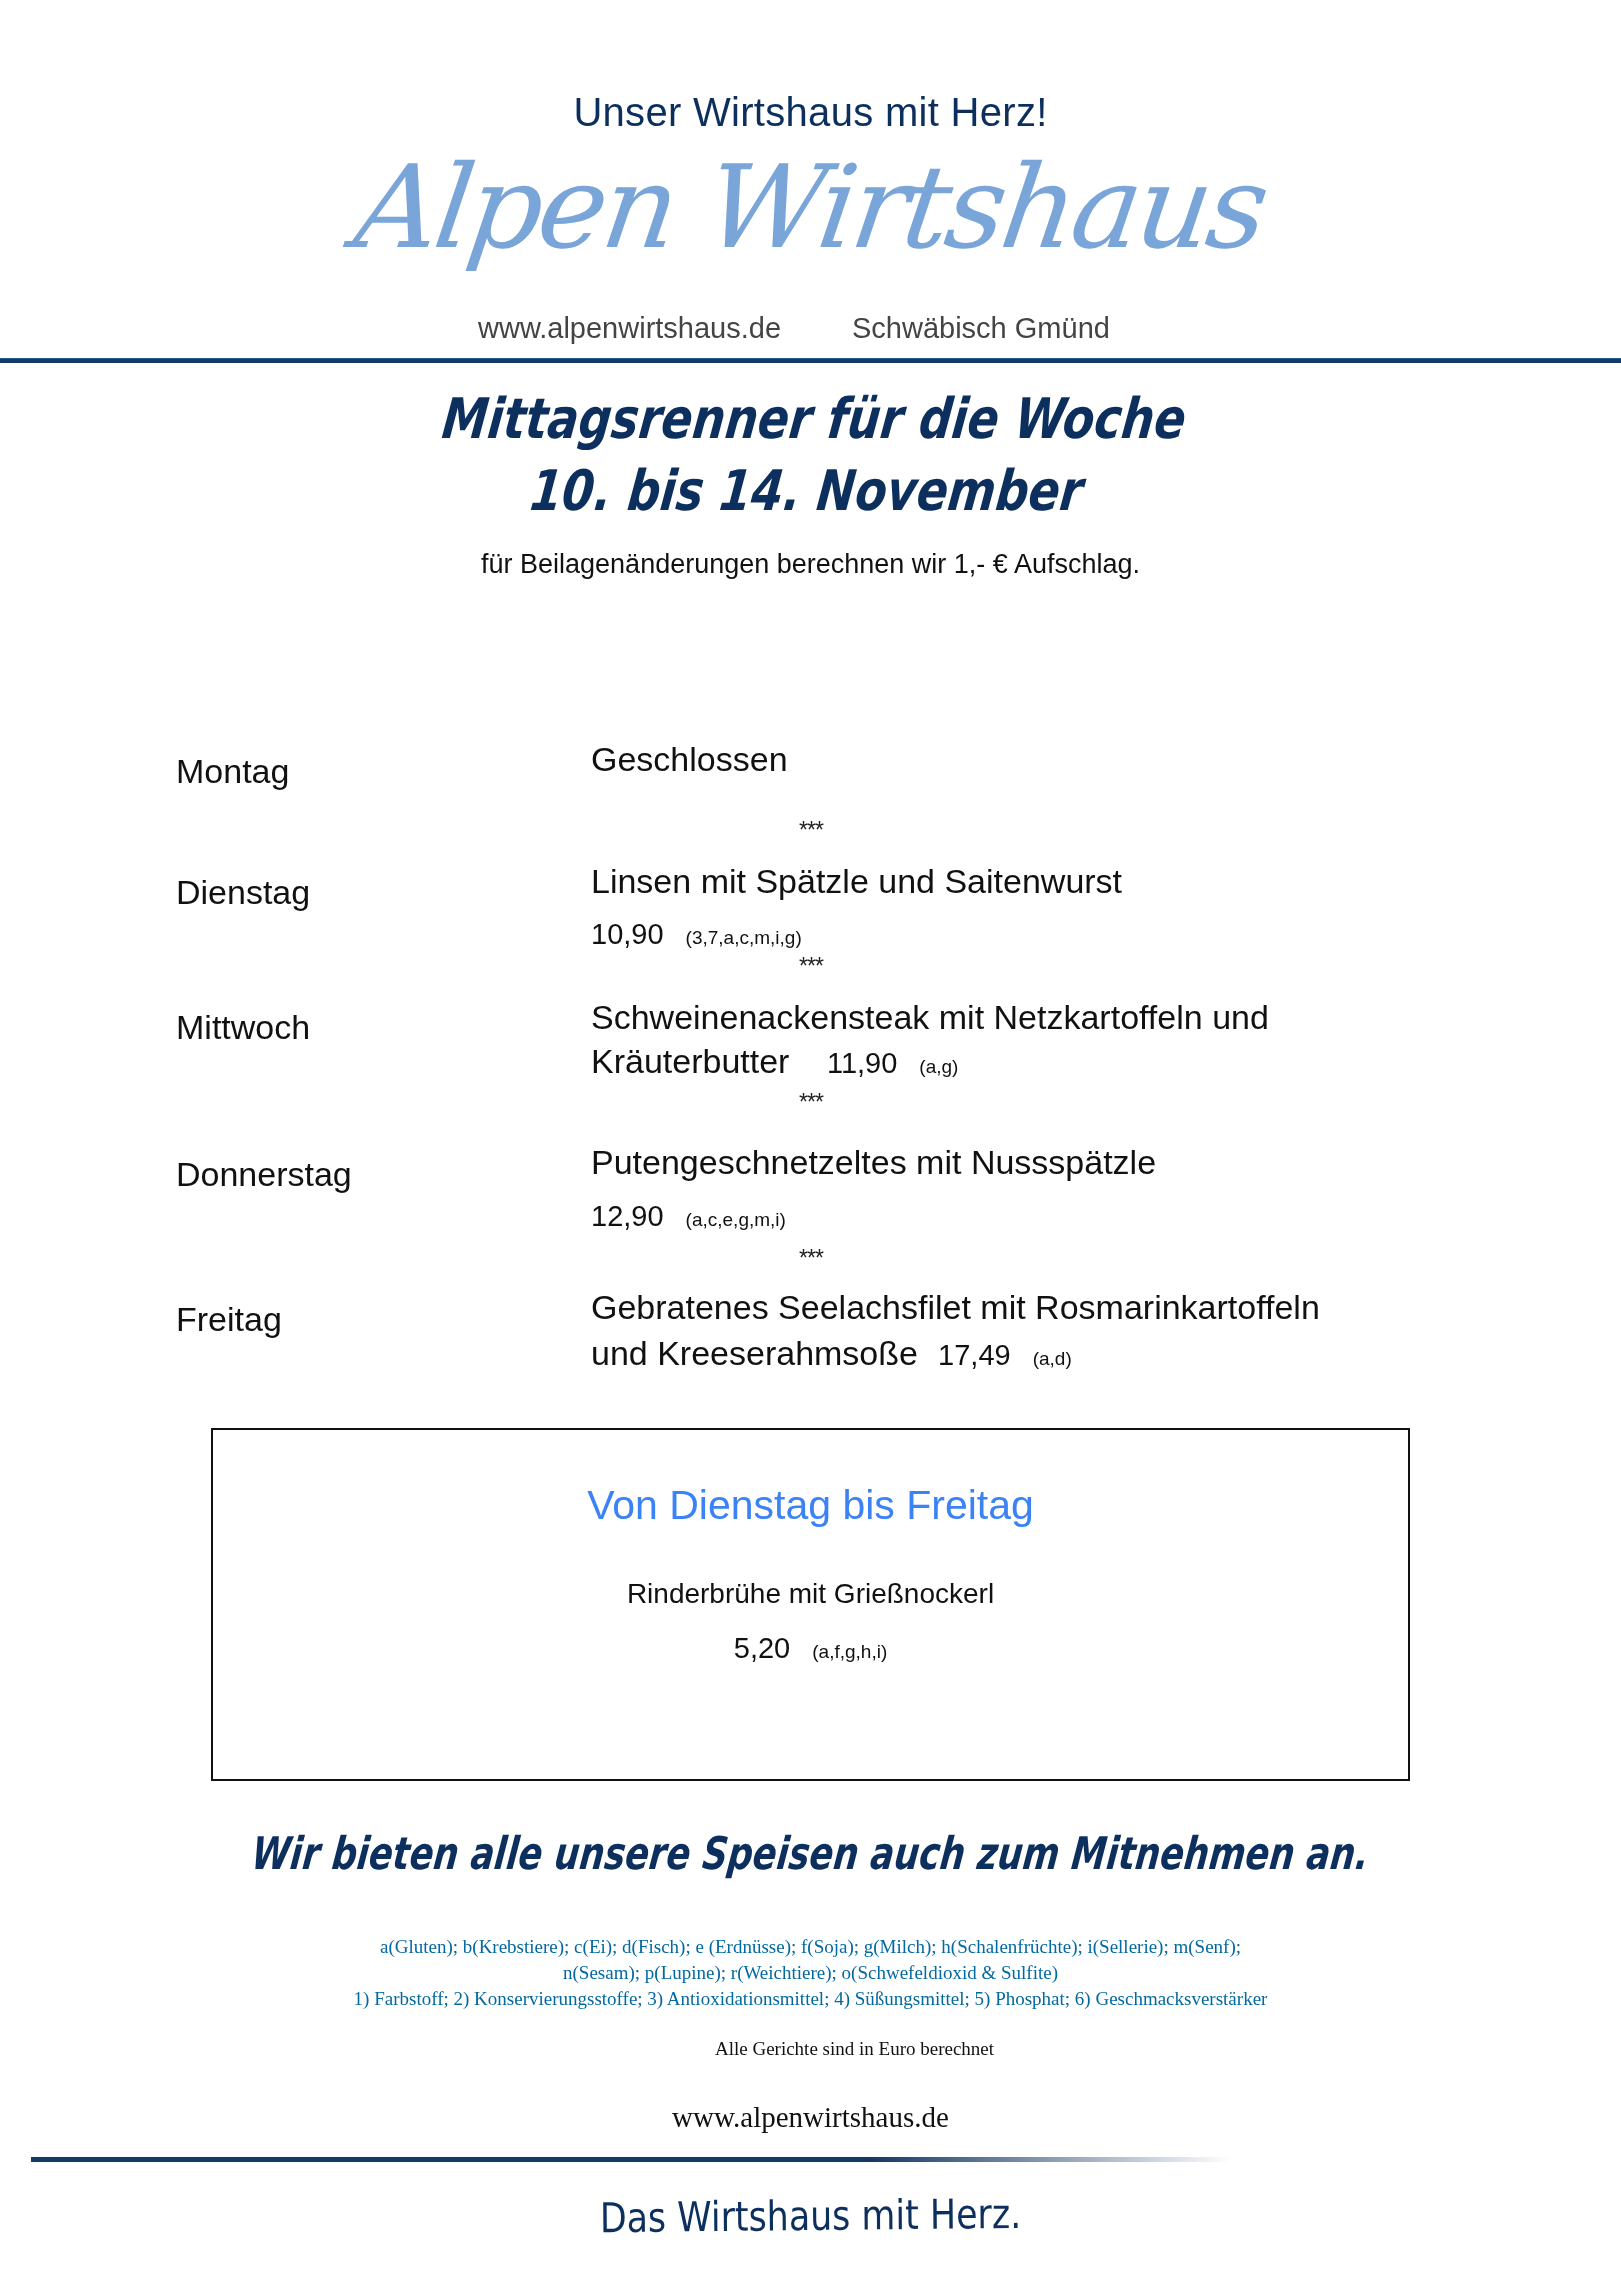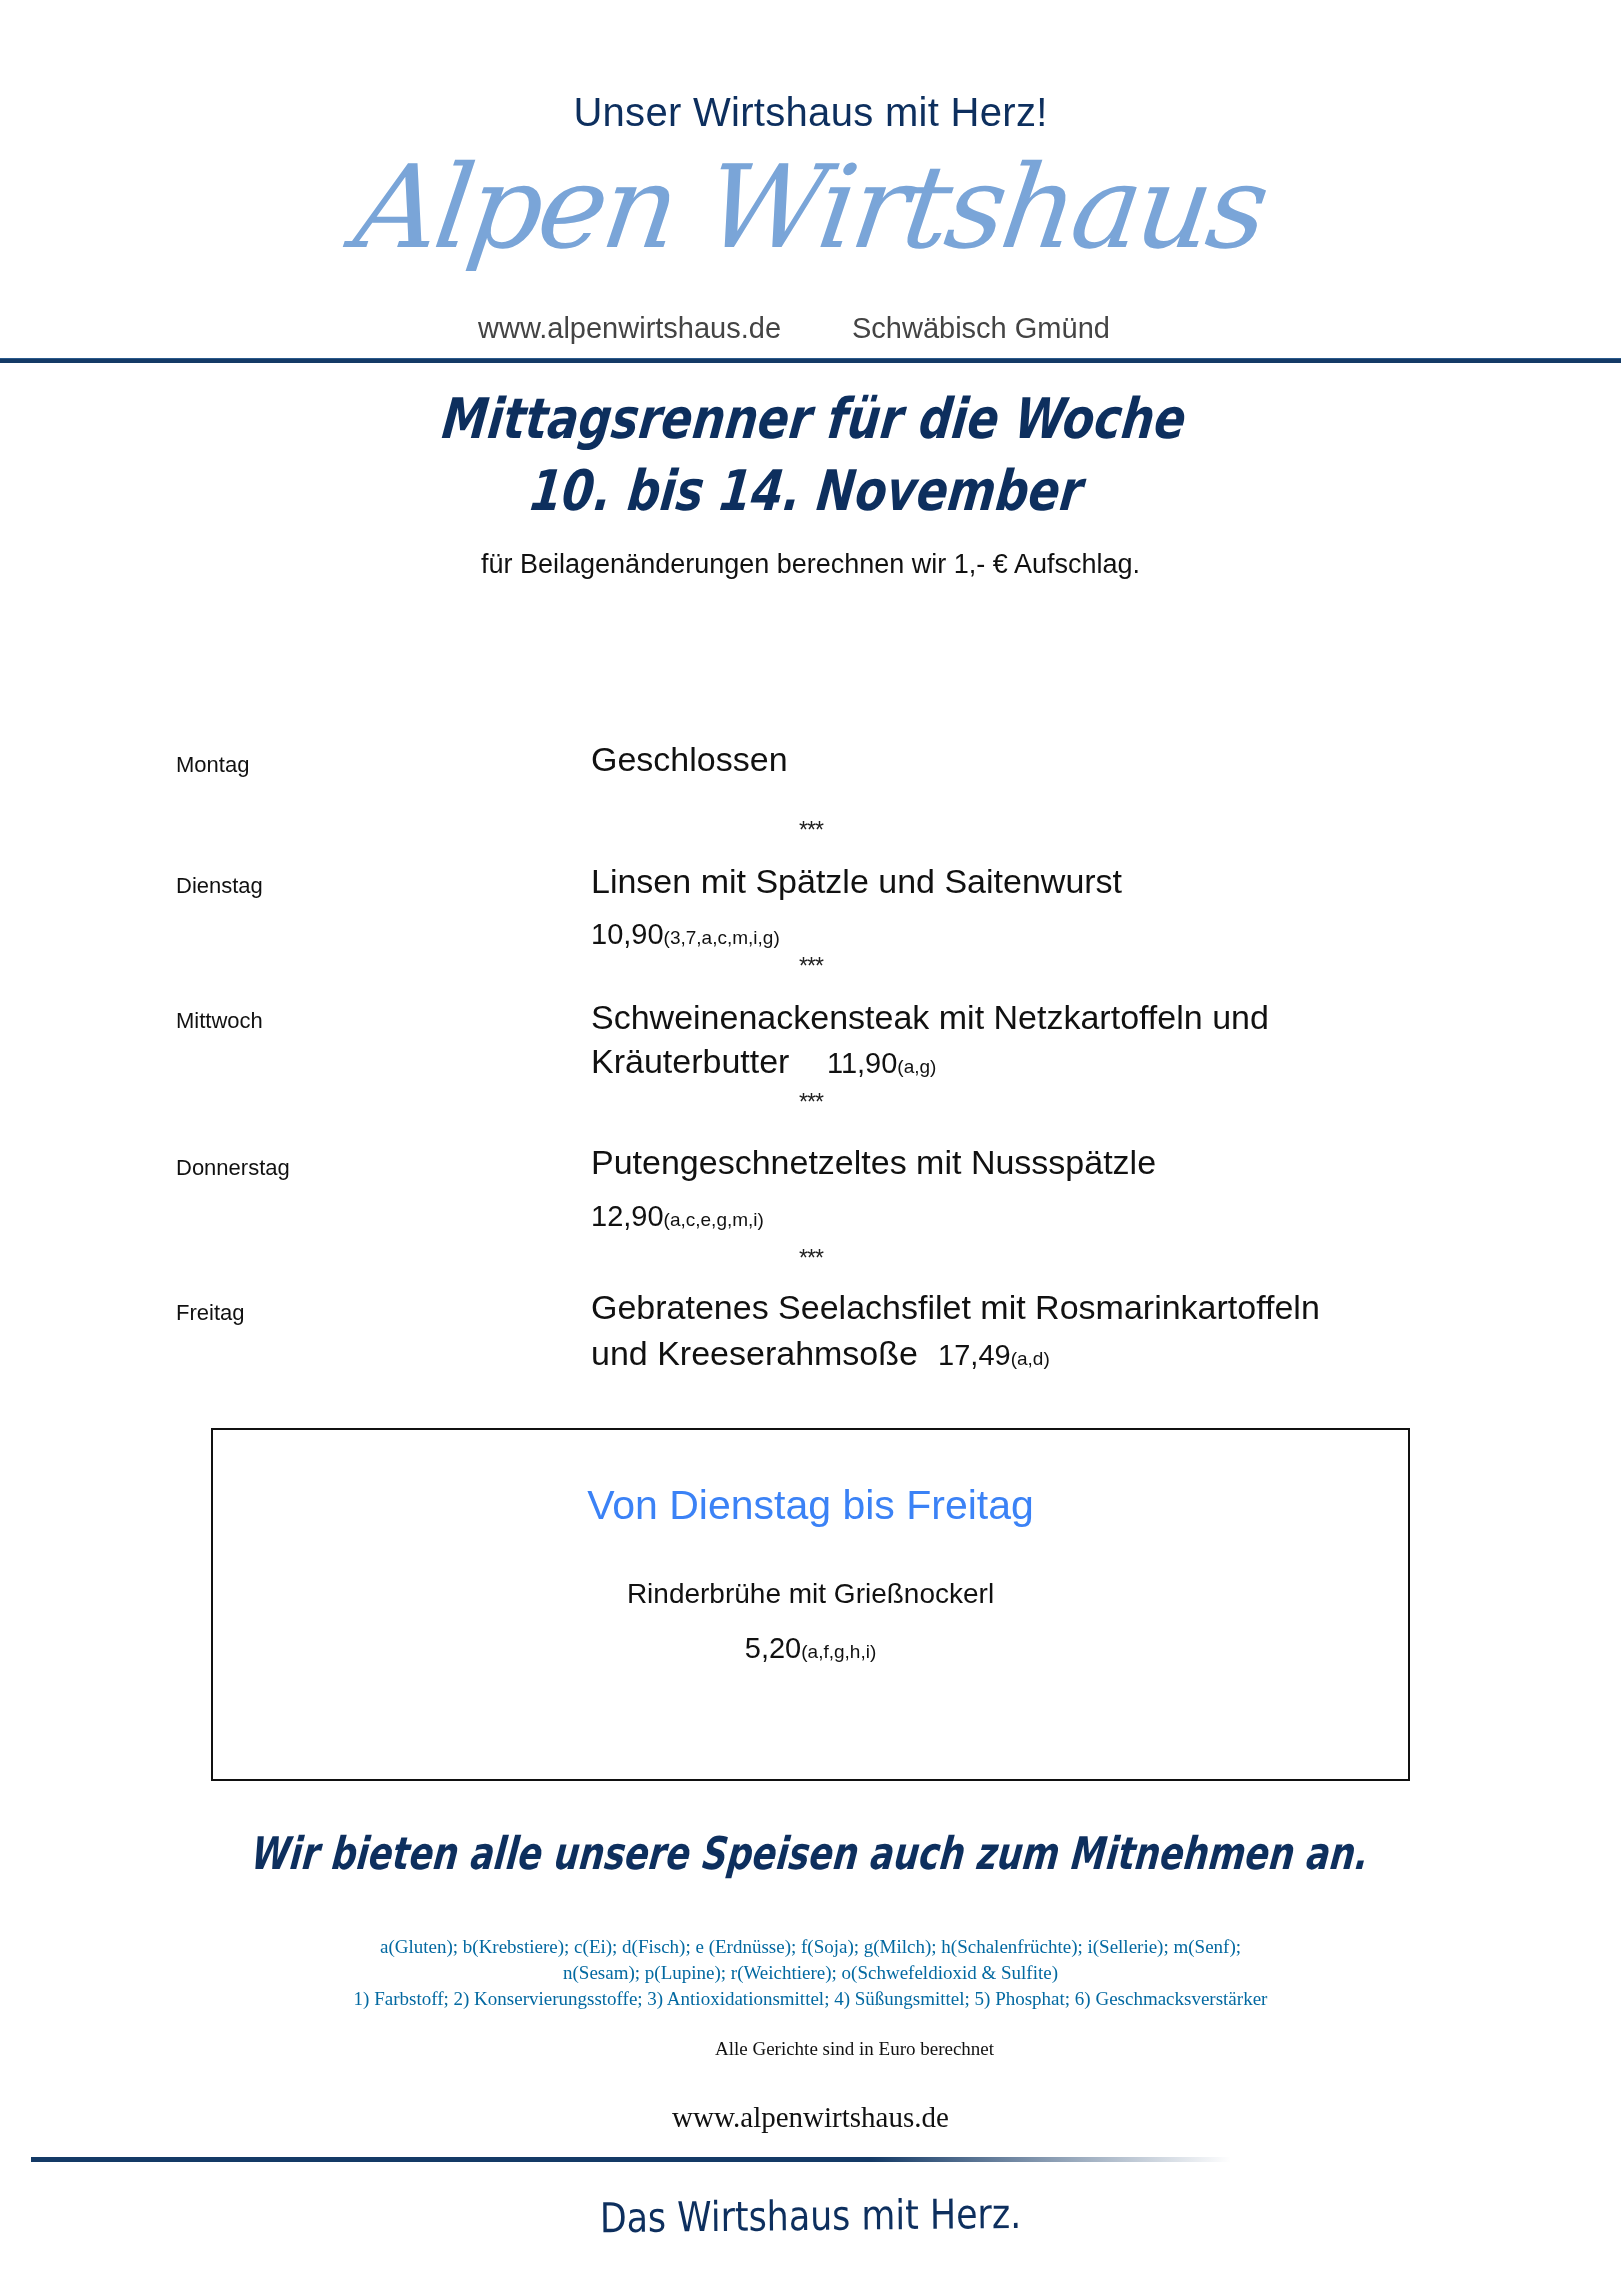--- a/index.html
+++ b/index.html
@@ -18,24 +18,24 @@
   .header-rule { top: 358px; left: 0; width: 1621px; height: 3.6px; background: #143a66;
                  border-top: 0.9px solid #2a5a8c; }
 
   
   .title { top: 383px; font-family: "DejaVu Sans", sans-serif; font-style: italic;
            font-weight: bold; font-size: 56px; line-height: 72px; color: #0d2f5e;
            transform: skewX(-6deg) scaleX(0.82); transform-origin: center; }
   .intro { top: 545px; font-size: 27px; line-height: 39px; color: #111; }
 
   
-  .day { left: 176px; font-size: 22px; color: #111; text-align: right; }
+  .day { left: 176px; font-size: 34px; color: #111; text-align: right; }
   .dish { left: 591px; font-size: 34px; color: #111; white-space: nowrap; }
   .price { font-size: 29px; color: #111; }
-  .allergen { font-size: 19px; color: #111; margin-left: 0; }
+  .allergen { font-size: 19px; color: #111; margin-left: 22px; }
   .sep { left: 792px; width: 38px; text-align: center; font-size: 23px; color: #222; letter-spacing: -0.9px; }
 
   
   .box { top: 1428px; left: 211px; width: 1195px; height: 349px; border: 2.7px solid #111; }
   .box-title { top: 1482px; font-size: 41px; color: #3b82f6; 
                text-decoration-thickness: 2.7px; text-underline-offset: 7.2px; }
   .box-dish { top: 1578px; font-size: 28px; color: #111; }
   .box-price { top: 1632px; font-size: 29px; color: #111; }
 
   

